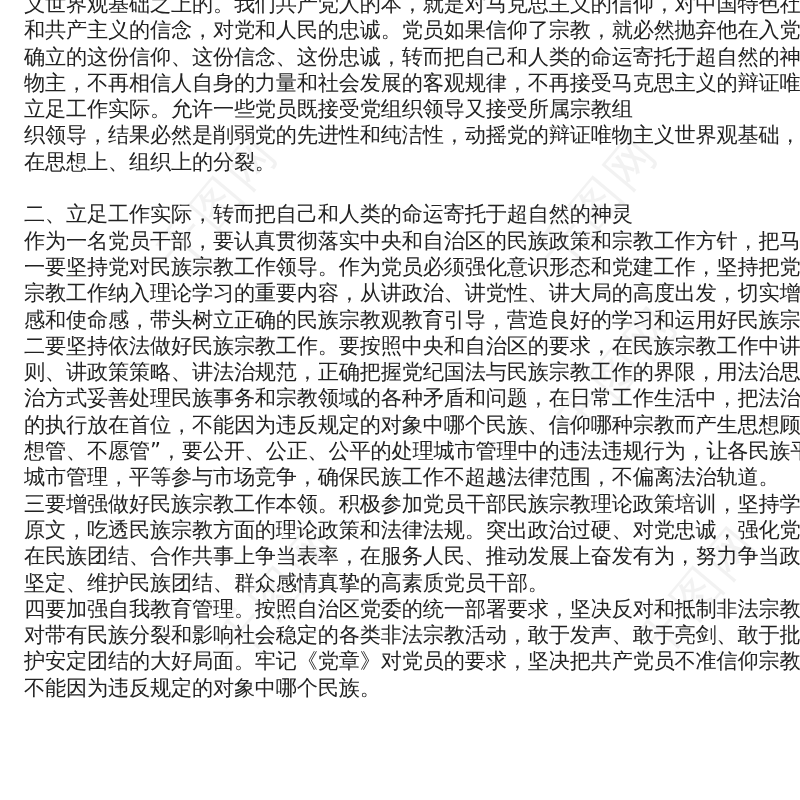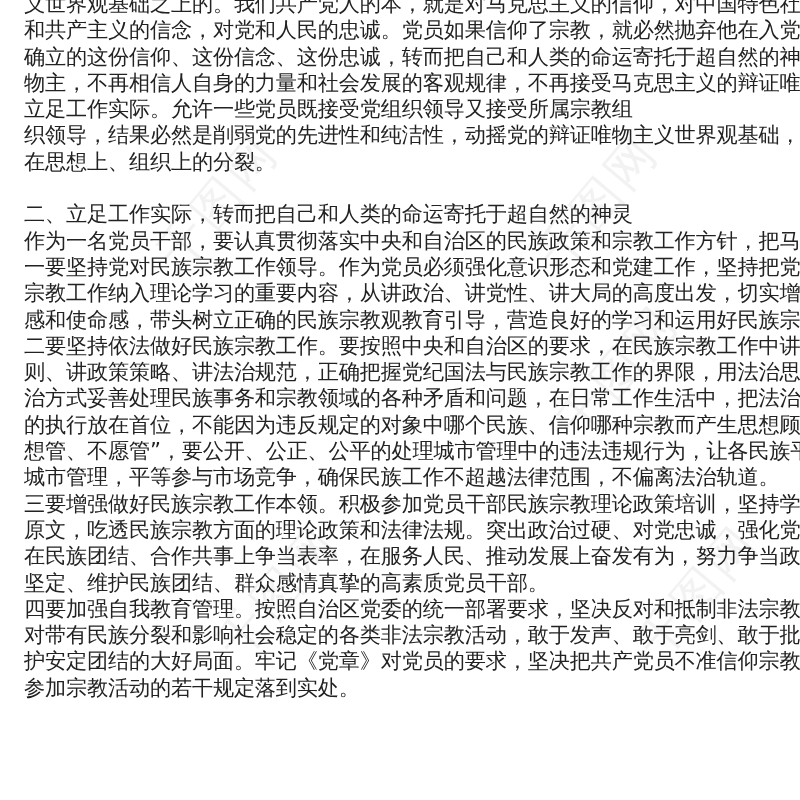--- a/index.html
+++ b/index.html
@@ -47,14 +47,14 @@
   <div class="line">的执行放在首位，不能因为违反规定的对象中哪个民族、信仰哪种宗教而产生思想顾虑，“不</div>
   <div class="line">想管、不愿管”，要公开、公正、公平的处理城市管理中的违法违规行为，让各民族平等参与</div>
   <div class="line">城市管理，平等参与市场竞争，确保民族工作不超越法律范围，不偏离法治轨道。</div>
   <div class="line">三要增强做好民族宗教工作本领。积极参加党员干部民族宗教理论政策培训，坚持学原著读</div>
   <div class="line">原文，吃透民族宗教方面的理论政策和法律法规。突出政治过硬、对党忠诚，强化党性锻炼，</div>
   <div class="line">在民族团结、合作共事上争当表率，在服务人民、推动发展上奋发有为，努力争当政治立场</div>
   <div class="line">坚定、维护民族团结、群众感情真挚的高素质党员干部。</div>
   <div class="line">四要加强自我教育管理。按照自治区党委的统一部署要求，坚决反对和抵制非法宗教活动，</div>
   <div class="line">对带有民族分裂和影响社会稳定的各类非法宗教活动，敢于发声、敢于亮剑、敢于批判，维</div>
   <div class="line">护安定团结的大好局面。牢记《党章》对党员的要求，坚决把共产党员不准信仰宗教和不准</div>
-  <div class="line">参加宗教活动的若干规定落到实处。</div>
+  <div class="line">不能因为违反规定的对象中哪个民族。</div>
 </div>
 
 </body></html>

